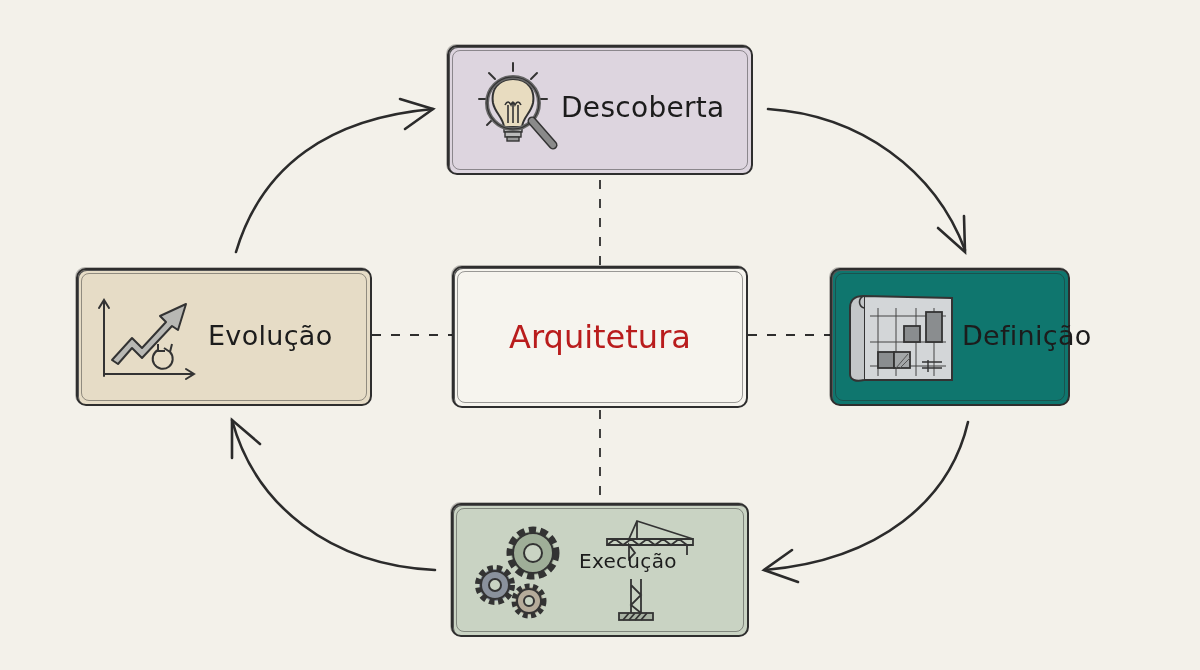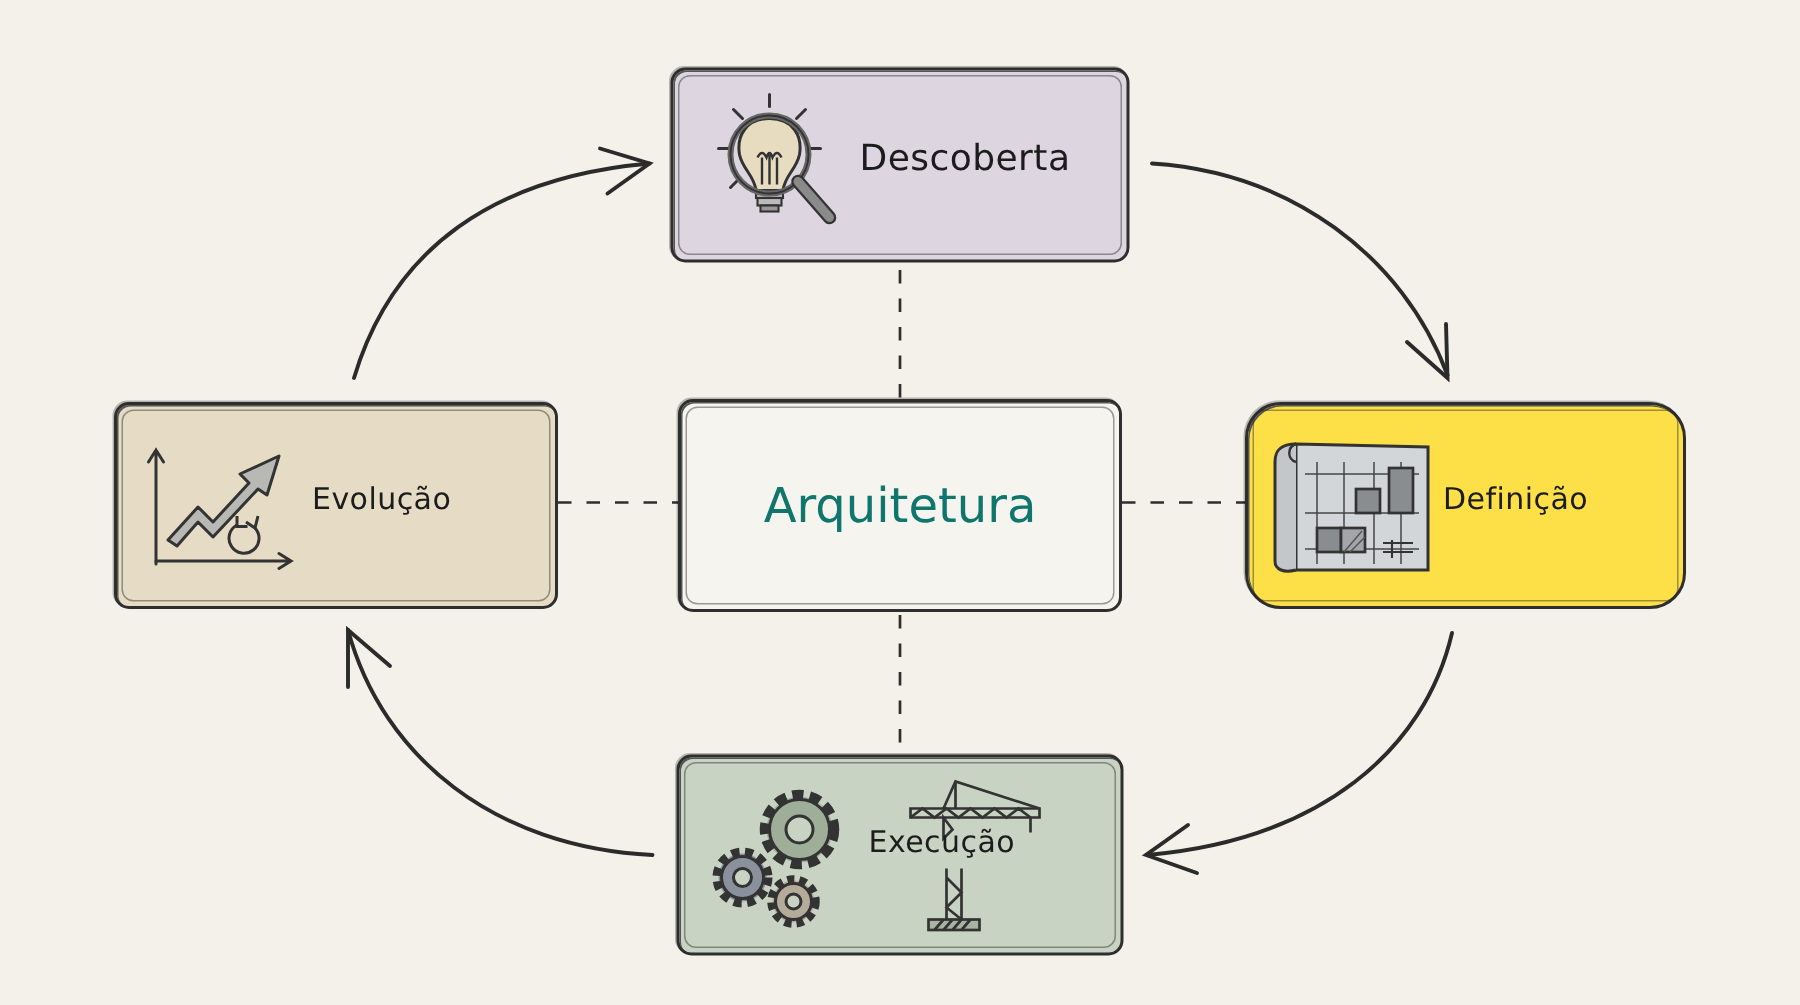--- a/index.html
+++ b/index.html
@@ -17,24 +17,24 @@
     box-shadow: 1px 1px 0 #555 inset, -1px -1px 0 rgba(0,0,0,0.25);
     box-sizing: border-box;
     display: flex; align-items: center;
   }
   .box::after {
     content: ""; position: absolute; inset: 3px;
     border: 1px solid rgba(40,40,40,0.45); border-radius: 8px; pointer-events: none;
   }
   .label {
     font-family: "DejaVu Sans", sans-serif;
-    font-size: 20px; color: #1c1c1c; letter-spacing: 0.3px;
+    font-size: 27px; color: #1c1c1c; letter-spacing: 0.3px;
   }
   .center-label {
-    font-size: 32px; line-height: 44px; text-align: center; width: 100%; color: #0f766e;
+    font-size: 32px; line-height: 44px; text-align: center; width: 100%; color: #b91c1c;
   }
   .icon { position: absolute; }
 </style>
 </head>
 <body>
 
 <div class="canvas">
 
   <svg width="1200" height="670" style="position:absolute;left:0;top:0">
     <g stroke="#2e2e2e" stroke-width="1.8" stroke-dasharray="9 10" fill="none">
@@ -72,21 +72,21 @@
       <path d="M36 18 C20 18 14 30 16 42 C18 52 26 56 27 66 L45 66 C46 56 54 52 56 42 C58 30 52 18 36 18 Z" fill="#e8dcc0" stroke="#333" stroke-width="2"></path>
       <path d="M31 62 L31 44 M36 62 L36 42 M41 62 L41 44 M28 44 Q31 38 34 44 Q36 38 38 44 Q41 38 44 44" fill="none" stroke="#333" stroke-width="1.6"></path>
       <rect x="27" y="66" width="18" height="5" fill="#bbb" stroke="#333" stroke-width="1.4"></rect>
       <rect x="28" y="71" width="16" height="5" fill="#bbb" stroke="#333" stroke-width="1.4"></rect>
       <rect x="30" y="76" width="12" height="4" fill="#999" stroke="#333" stroke-width="1.4"></rect>
       <circle cx="36" cy="42" r="26" fill="none" stroke="#666" stroke-width="4"></circle>
       <circle cx="36" cy="42" r="26" fill="none" stroke="#333" stroke-width="1.2"></circle>
       <path d="M55 60 L76 84" stroke="#333" stroke-width="9" stroke-linecap="round"></path>
       <path d="M55 60 L76 84" stroke="#8a8a8a" stroke-width="6" stroke-linecap="round"></path>
     </svg>
-    <span class="label" style="position:absolute;left:112px;top:44px;font-size:24px;margin-left:12px;">Descoberta</span>
+    <span class="label" style="position:absolute;left:112px;top:44px;font-size:28px;">Descoberta</span>
   </div>
 
   <div class="box" style="left:452px;top:266px;width:296px;height:142px;background:#f6f4ee;">
     <div class="center-label">
       <div>Arquitetura</div>
     </div>
   </div>
 
   <div class="box" style="left:76px;top:268px;width:296px;height:138px;background:#e6dcc6;">
     <svg class="icon" style="left:18px;top:24px" width="104" height="88" viewBox="0 0 104 88">
@@ -95,21 +95,21 @@
         <path d="M8 80 L98 80 M90 75 L98 80 L90 85"></path>
       </g>
       <path d="M16 66 L36 44 L46 54 L70 28 L64 22 L90 10 L82 36 L76 32 L46 64 L36 54 L22 70 Z" fill="#b8b8b4" stroke="#333" stroke-width="2" stroke-linejoin="round"></path>
       <path d="M74 58 A10 10 0 1 1 62 56" fill="none" stroke="#333" stroke-width="2"></path>
       <path d="M62 50 L62 57 L69 57" fill="none" stroke="#333" stroke-width="2"></path>
       <path d="M76 50 L74 58 L68 54" fill="none" stroke="#333" stroke-width="2"></path>
     </svg>
     <span class="label" style="position:absolute;left:130px;top:50px;">Evolução</span>
   </div>
 
-  <div class="box" style="left:830px;top:268px;width:294px;height:138px;background:#fde047;border-radius:24px;">
+  <div class="box" style="left:830px;top:268px;width:240px;height:138px;background:#0f766e;">
     <svg class="icon" style="left:14px;top:18px" width="110" height="98" viewBox="0 0 110 98">
       <path d="M18 8 L106 10 L106 92 L18 92 Z" fill="#d3d6d8" stroke="#333" stroke-width="2"></path>
       <path d="M18 8 C6 8 4 14 4 20 L4 86 C4 92 10 94 18 92" fill="#c4c7c9" stroke="#333" stroke-width="2"></path>
       <path d="M18 8 C12 10 12 18 18 20" fill="none" stroke="#333" stroke-width="1.6"></path>
       <g stroke="#444" stroke-width="1" fill="none">
         <line x1="24" y1="28" x2="100" y2="28"></line>
         <line x1="24" y1="54" x2="100" y2="54"></line>
         <line x1="24" y1="78" x2="100" y2="78"></line>
         <line x1="32" y1="20" x2="32" y2="88"></line>
         <line x1="50" y1="20" x2="50" y2="88"></line>

